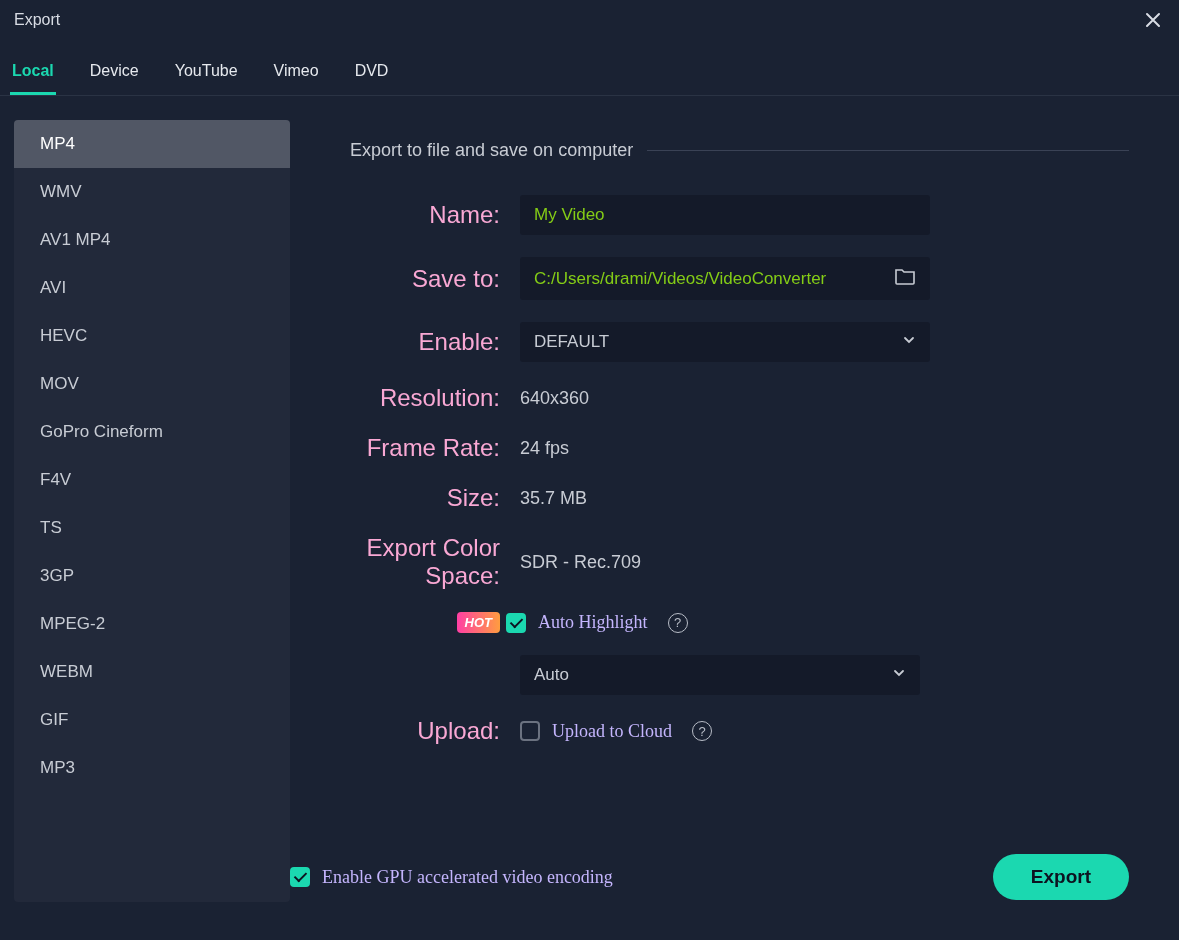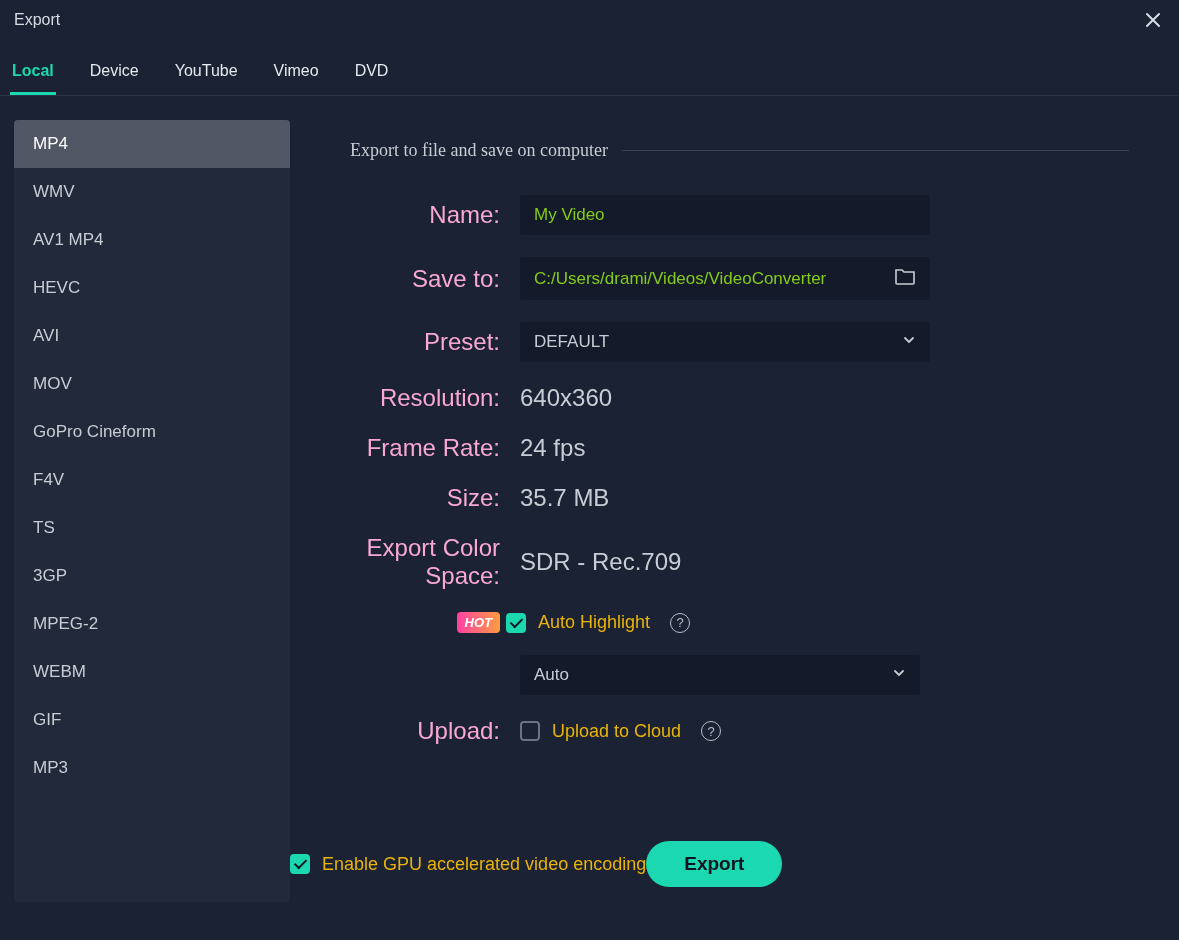--- a/index.html
+++ b/index.html
@@ -55,21 +55,21 @@
   .format-list {
     width: 276px;
     background: #22293a;
     border-radius: 4px;
     padding: 0;
     overflow: hidden;
     align-self: flex-start;
     height: 782px;
   }
   .format-item {
-    padding: 14px 19px;
+    padding: 14px 26px;
     font-size: 17px;
     color: #c8ccd4;
     cursor: pointer;
   }
   .format-item.selected {
     background: #515765;
     color: #ffffff;
   }
 
   .settings-panel {
@@ -81,21 +81,20 @@
   .panel-header-row {
     display: flex;
     align-items: center;
     margin-bottom: 34px;
   }
   .panel-header-text {
     font-size: 18px;
     color: #c8ccd4;
     margin-right: 14px;
     white-space: nowrap;
-    font-family: Liberation Serif, serif;
   }
   .panel-header-rule {
     flex: 1;
     border: none;
     border-top: 1px solid #3a4255;
   }
 
   .form-row {
     display: flex;
     align-items: center;
@@ -128,21 +127,21 @@
     width: 100%;
     outline: none;
   }
   .folder-icon, .chevron-icon {
     color: #c8ccd4;
     cursor: pointer;
     flex-shrink: 0;
     margin-left: 10px;
   }
   .static-value {
-    font-size: 24px;
+    font-size: 18px;
     color: #c8ccd4;
   }
   .settings-btn {
     margin-left: 22px;
     border: 2px solid #1bd8b0;
     background: transparent;
     color: #e6e9ee;
     font-size: 16px;
     font-weight: 700;
     padding: 9px 20px;
@@ -186,44 +185,46 @@
   .checkbox.checked::after {
     content: "";
     width: 5px;
     height: 10px;
     border: solid #0d1320;
     border-width: 0 2.5px 2.5px 0;
     transform: rotate(45deg) translate(-1px, -1px);
   }
   .check-label {
     font-size: 18px;
-    color: #eab308;
+    color: #c4b5fd;
     margin-left: 12px;
+    font-family: Liberation Serif, serif;
   }
   .help-icon {
     width: 20px;
     height: 20px;
     border: 1.7px solid #b8bdc7;
     border-radius: 50%;
     display: inline-flex;
     align-items: center;
     justify-content: center;
     font-size: 13px;
     color: #b8bdc7;
     margin-left: 20px;
     cursor: pointer;
   }
 
   .footer-row {
     position: absolute;
-    bottom: 29px;
+    bottom: 16px;
     left: 0;
     right: 40px;
     display: flex;
     align-items: center;
+    justify-content: space-between;
   }
   .gpu-group {
     display: flex;
     align-items: center;
   }
   .export-btn {
     background: #1bd8b0;
     color: #0d1320;
     font-size: 19px;
     font-weight: 600;
@@ -251,22 +252,22 @@
     <div class="tab">YouTube</div>
     <div class="tab">Vimeo</div>
     <div class="tab">DVD</div>
   </div>
 
 <div class="body-area">
   <div class="format-list" id="format-list">
       <div class="format-item selected">MP4</div>
       <div class="format-item">WMV</div>
       <div class="format-item">AV1 MP4</div>
+      <div class="format-item">AVI</div>
       <div class="format-item">HEVC</div>
-      <div class="format-item">AVI</div>
       <div class="format-item">MOV</div>
       <div class="format-item">GoPro Cineform</div>
       <div class="format-item">F4V</div>
       <div class="format-item">TS</div>
       <div class="format-item">3GP</div>
       <div class="format-item">MPEG-2</div>
       <div class="format-item">WEBM</div>
       <div class="format-item">GIF</div>
       <div class="format-item">MP3</div>
     </div>
@@ -291,21 +292,21 @@
         <input type="text" value="C:/Users/drami/Videos/VideoConverter" style="">
         <span class="folder-icon">
           <svg width="22" height="18" viewBox="0 0 22 18">
               <path d="M2 3 h6 l2 2 h10 v11 a1 1 0 0 1 -1 1 H3 a1 1 0 0 1 -1 -1 Z" fill="none" stroke="currentColor" stroke-width="1.6"></path>
             </svg>
         </span>
       </div>
     </div>
 
     <div class="form-row">
-      <span class="form-label">Preset:</span>
+      <span class="form-label">Enable:</span>
       <div class="select-box">
         <span>DEFAULT</span>
         <span class="chevron-icon">
           <svg width="14" height="14" viewBox="0 0 14 14">
               <path d="M3 5 L7 9 L11 5" fill="none" stroke="currentColor" stroke-width="1.8" stroke-linecap="round"></path>
             </svg>
         </span>
       </div>
     </div>
 

